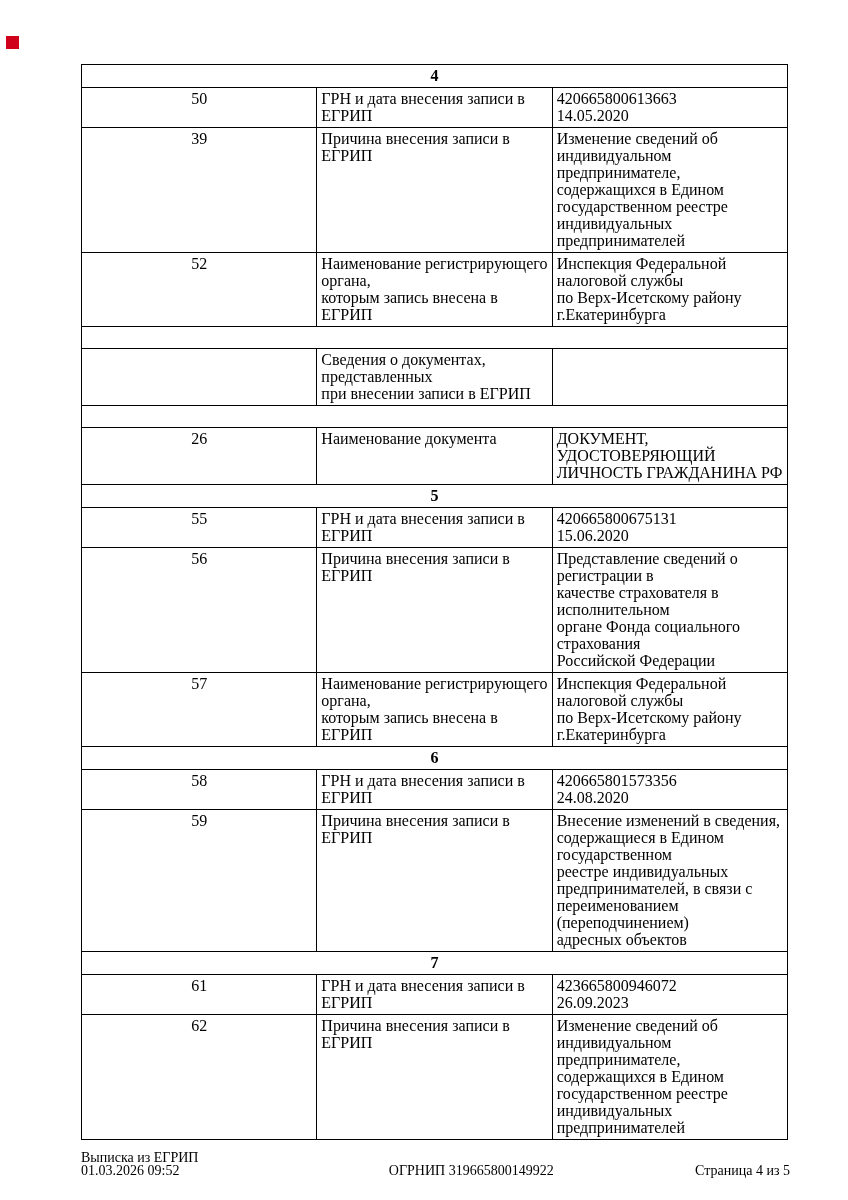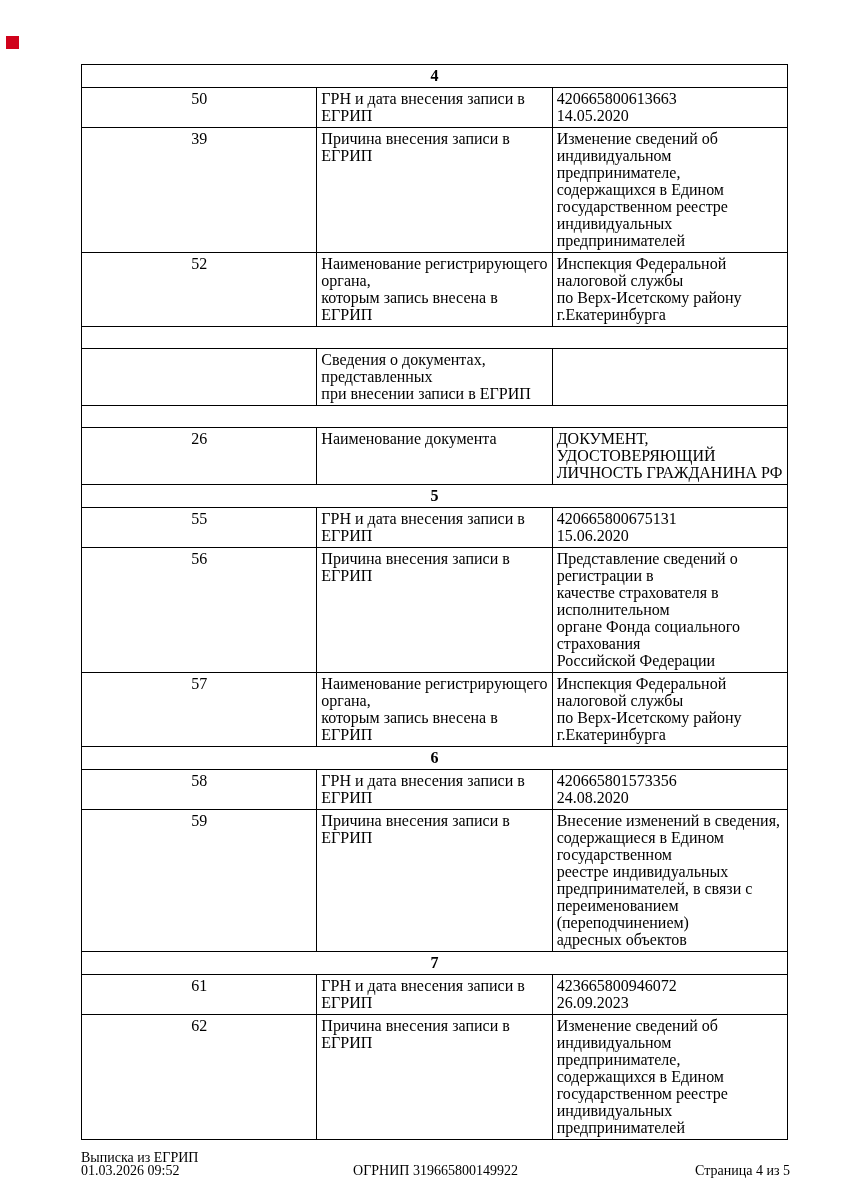--- a/index.html
+++ b/index.html
@@ -51,21 +51,21 @@
   .footer {
     position: absolute;
     left: 81px; top: 1132px;
     width: 709px;
     display: flex;
     align-items: flex-end;
     font-size: 14px;
     line-height: 13px;
   }
   .footer .f-left   { flex: 1; text-align: left; }
-  .footer .f-center { flex: 1; text-align: center; }
+  .footer .f-center { flex: 1; text-align: right; }
   .footer .f-right  { flex: 1; text-align: right; margin-top: 32px; }
 </style>
 </head>
 <body>
 
 <div class="red-marker"></div>
 
 <table class="egrip">
   <tbody id="table-body">
       <tr>

